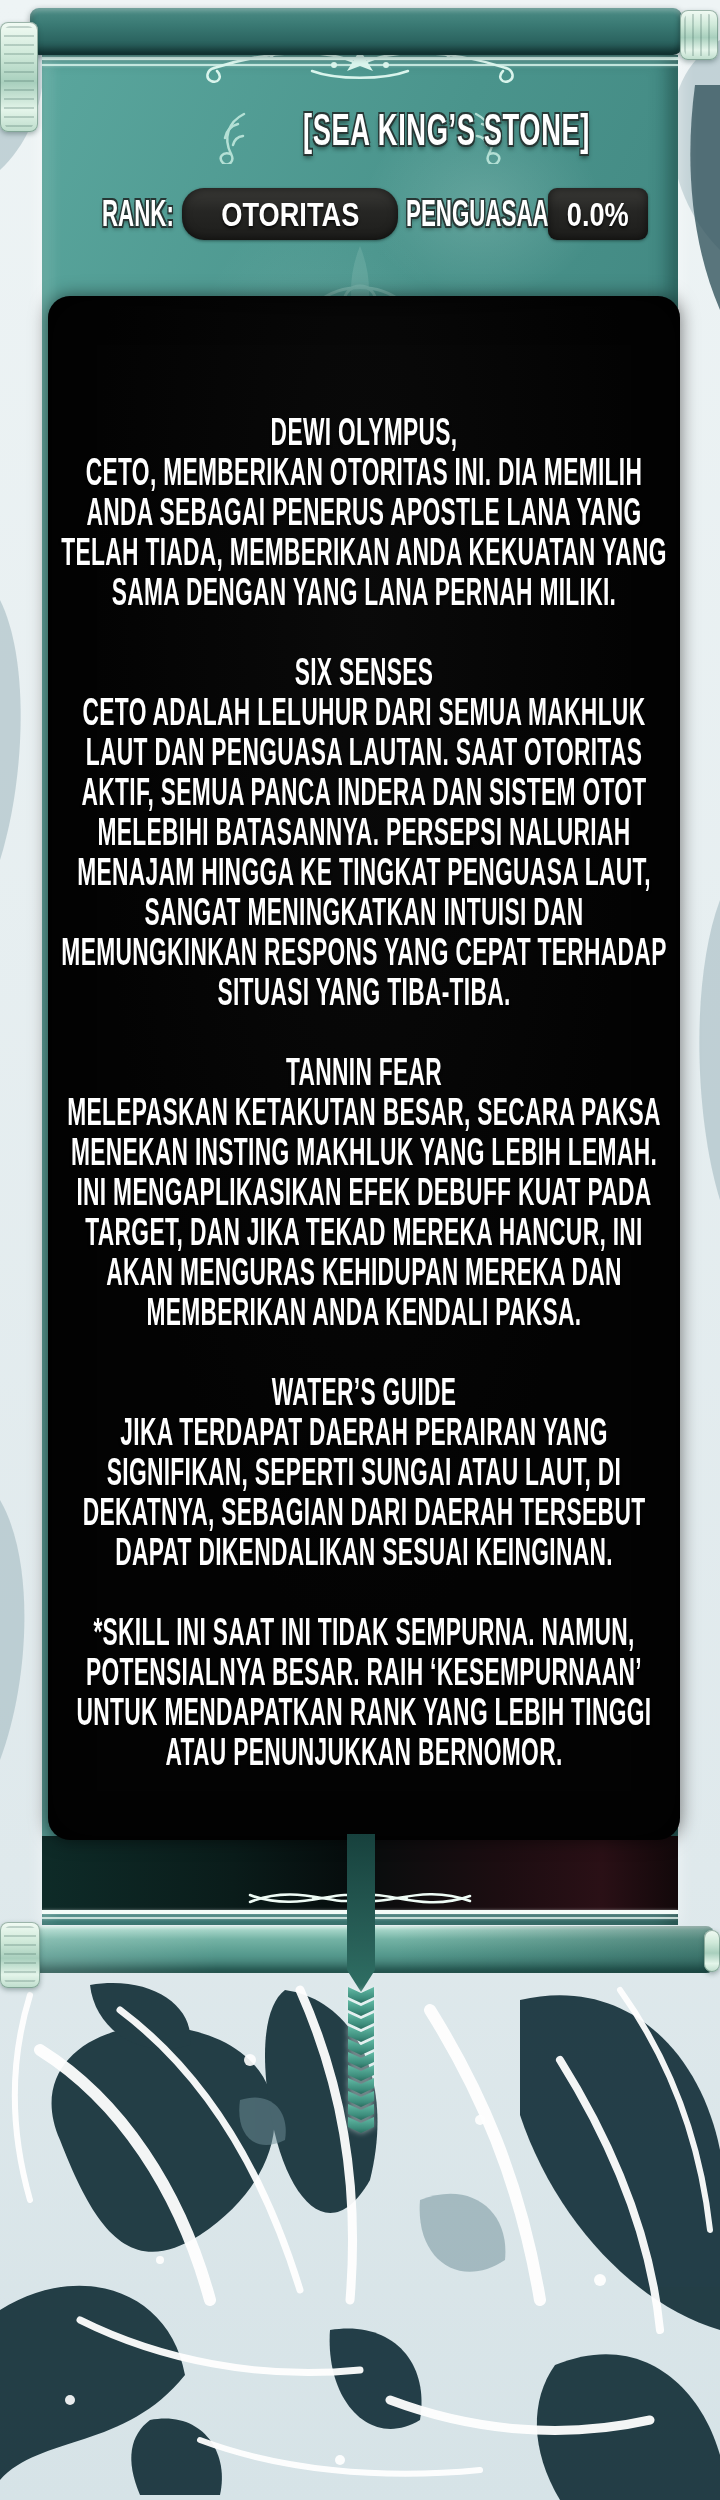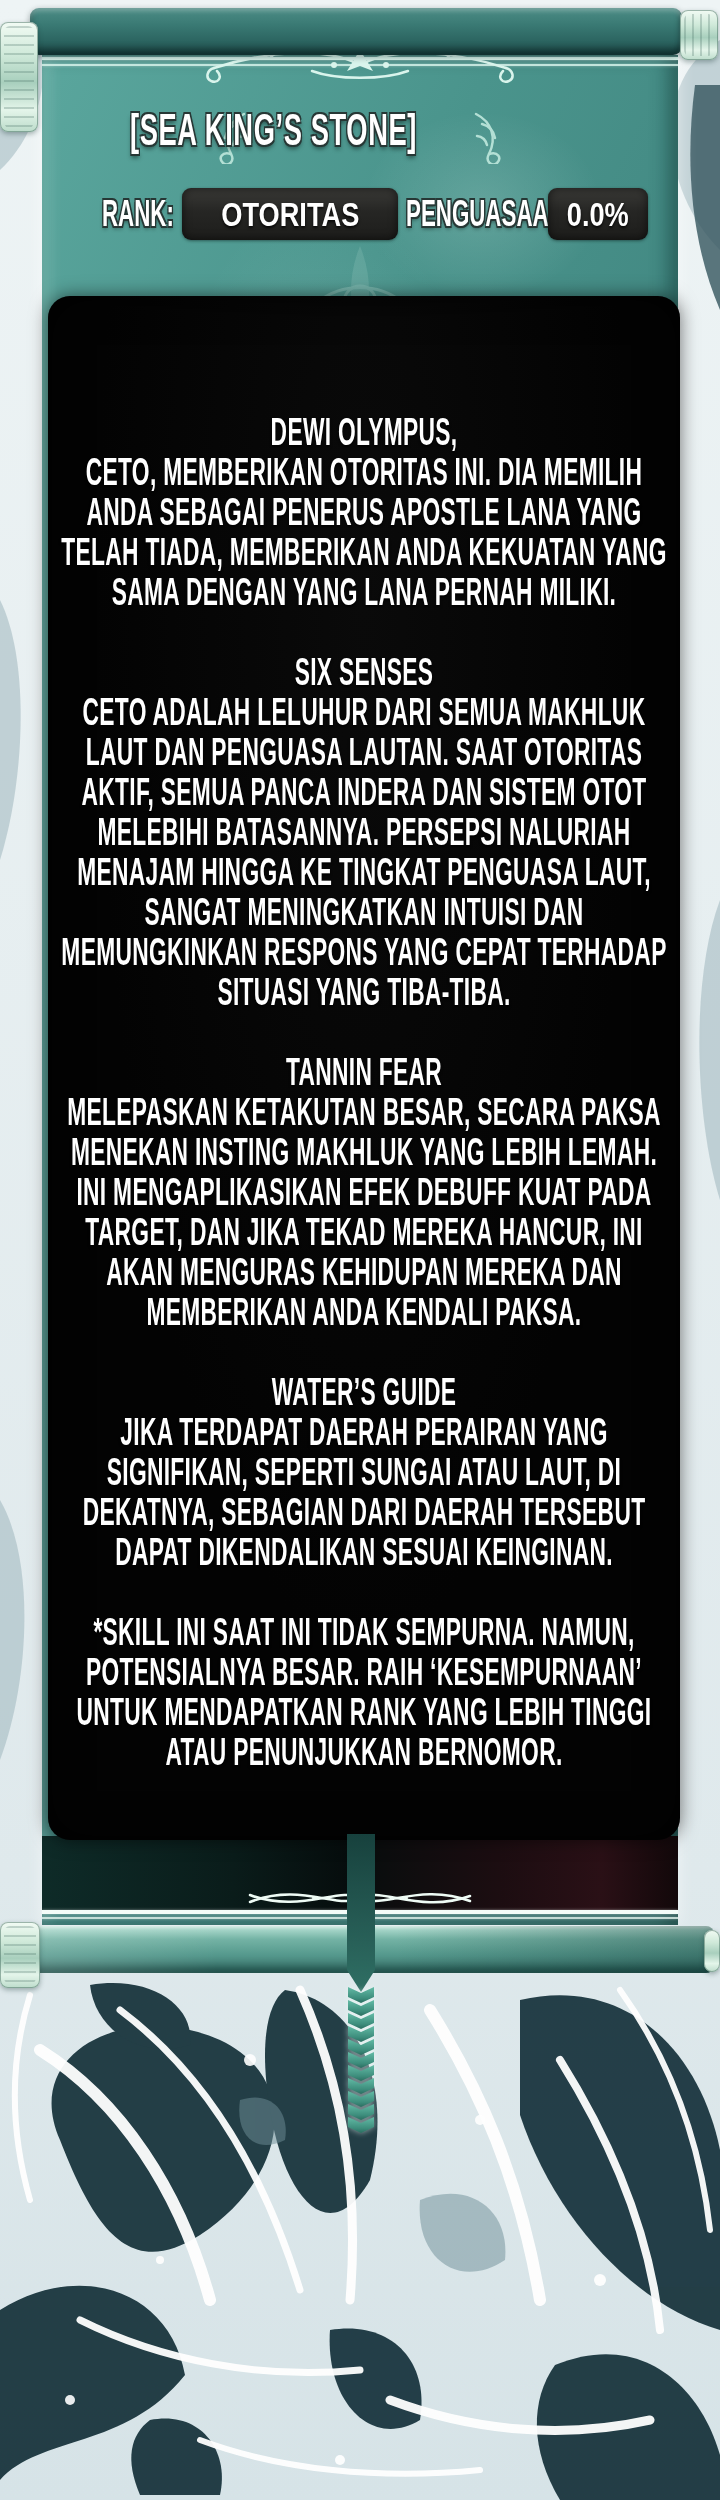--- a/index.html
+++ b/index.html
@@ -36,37 +36,37 @@
 
   .hline{left:42px;width:636px;z-index:3;background:#d9f4ec;box-shadow:0 0 3px rgba(255,255,255,.5);}
   .hl1{top:57px;height:3px;} .hl2{top:64px;height:2px;opacity:.85;}
   .bline1{top:1910px;height:4px;background:#f4fcf8;} .bline2{top:1917px;height:2px;opacity:.8;background:#eaf8f2;}
 
   .ornament-top{left:200px;top:44px;width:320px;height:40px;z-index:4;}
   .ornament-bottom{left:240px;top:1880px;width:240px;height:36px;z-index:4;}
   .emblem{left:240px;top:228px;width:240px;height:120px;z-index:3;opacity:.28;}
 
   
-  .title-row{left:42px;top:102px;width:636px;height:56px;z-index:4;text-align:left;}
+  .title-row{left:42px;top:102px;width:636px;height:56px;z-index:4;text-align:right;}
   .title-text{display:inline-block;font-weight:bold;font-size:44px;line-height:56px;color:#ffffff;
     letter-spacing:1px;transform:scaleX(.62);transform-origin:50% 50%;white-space:nowrap;
     text-shadow:-2px -2px 0 #273735,2px -2px 0 #273735,-2px 2px 0 #273735,2px 2px 0 #273735,0 4px 6px rgba(10,25,22,.55);}
   .sprig{top:108px;width:40px;height:56px;z-index:4;}
   .sprig.left{left:210px;} .sprig.right{left:470px;transform:scaleX(-1);}
 
   
   .rank-row{left:42px;top:186px;width:636px;height:56px;z-index:4;}
   .rr-label{position:absolute;font-weight:bold;font-size:36px;line-height:56px;color:#fff;white-space:nowrap;
     transform:scaleX(.62);transform-origin:0 50%;
     text-shadow:-2px -2px 0 #273735,2px -2px 0 #273735,-2px 2px 0 #273735,2px 2px 0 #273735,0 3px 5px rgba(10,25,22,.5);}
   .rank-label{left:60px;} .mastery-label{left:364px;}
   .vbox{position:absolute;top:2px;height:52px;border-radius:9px;
     background:linear-gradient(180deg,#3a3a37 0%,#262624 45%,#1d1d1b 100%);
     box-shadow:inset 0 0 10px rgba(0,0,0,.6),0 1px 3px rgba(10,30,28,.5);text-align:center;}
-  .rank-box{left:140px;width:216px;} .mastery-box{left:506px;width:100px;}
+  .rank-box{left:140px;width:216px;border-radius:22px;} .mastery-box{left:506px;width:100px;}
   .vbox span{display:inline-block;font-weight:bold;font-size:34px;line-height:52px;color:#fff;white-space:nowrap;
     transform:scaleX(.8);transform-origin:50% 50%;text-shadow:0 2px 3px rgba(0,0,0,.8);}
 
   
   .desc-panel{left:48px;top:296px;width:632px;height:1544px;border-radius:22px;z-index:4;
     background:radial-gradient(ellipse at 50% 20%, #0a0a0a 0%, #030303 60%);
     box-shadow:0 0 18px rgba(0,0,0,.55), inset 0 0 40px rgba(0,0,0,.8);overflow:hidden;}
   .desc-text{position:absolute;left:50%;top:116px;width:1056px;margin-left:-528px;
     transform:scaleX(.60);transform-origin:50% 0;}
   .para{margin:0 0 40px 0;text-align:center;white-space:pre-line;color:#ffffff;

